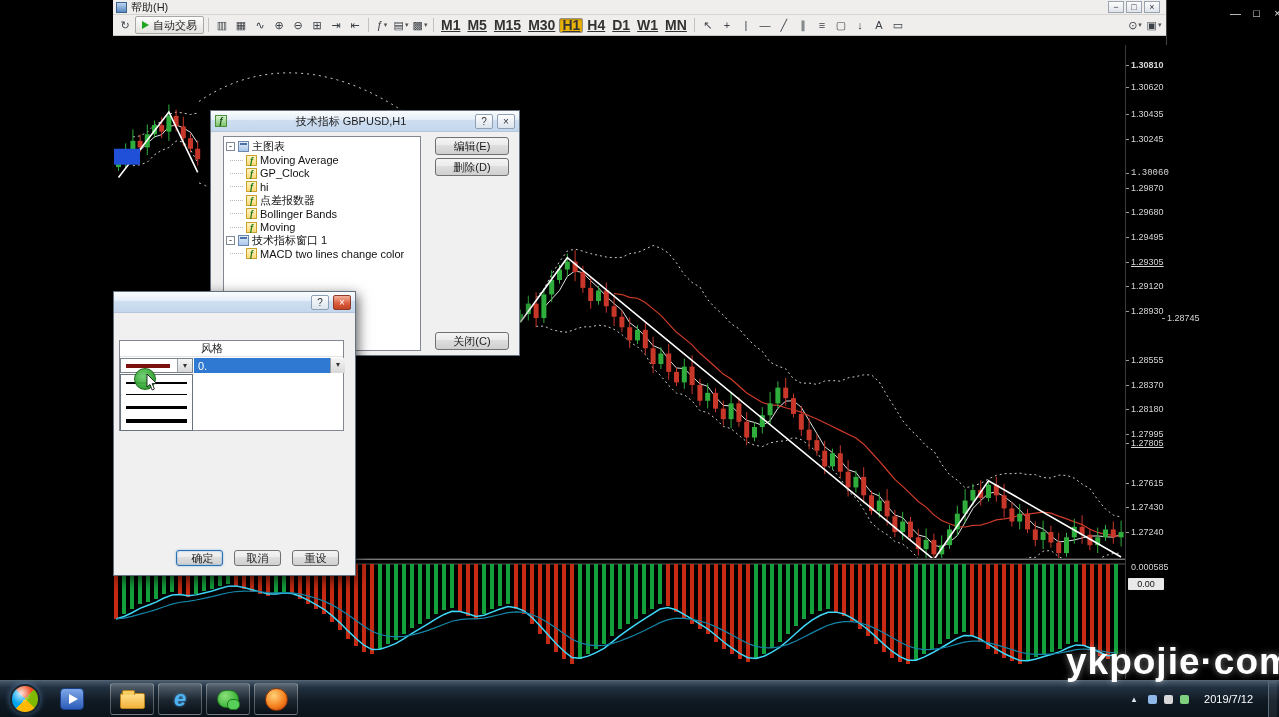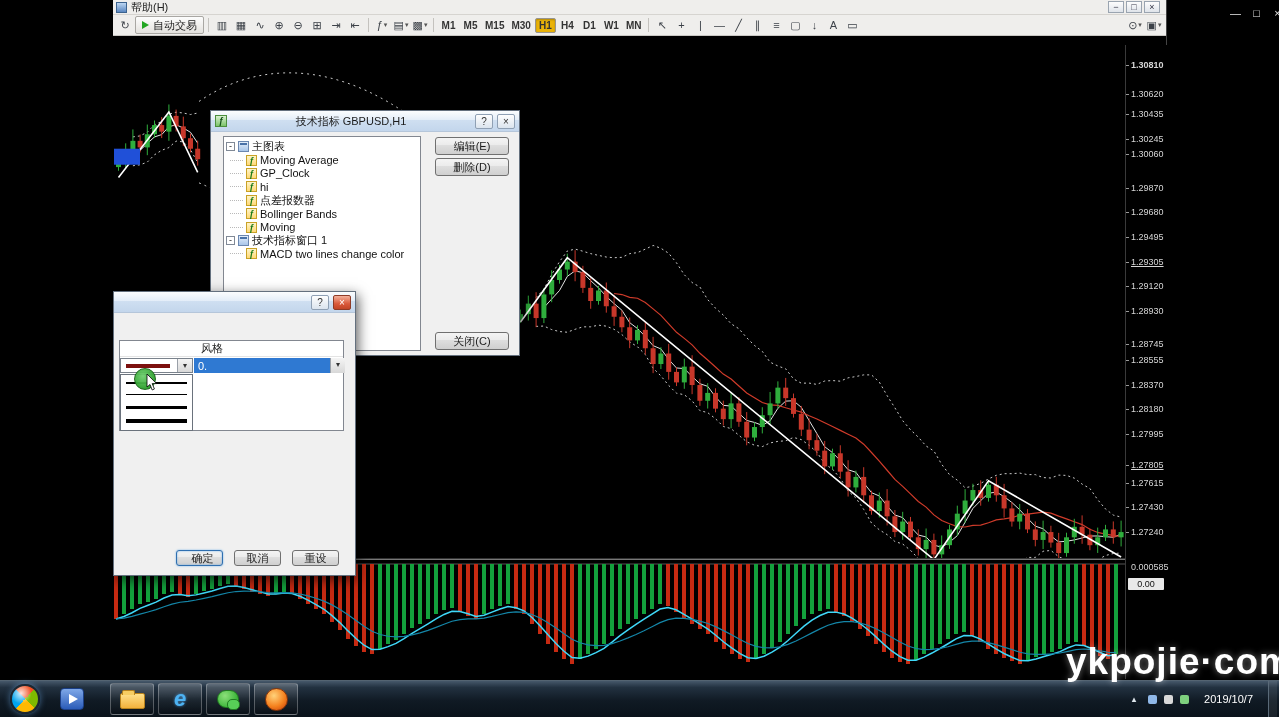--- a/index.html
+++ b/index.html
@@ -23,21 +23,21 @@
   #toolbar{height:21px;background:#efeeec;border-bottom:1px solid #c9c7c3;display:flex;align-items:center;
     padding:0 3px;gap:1px;}
   .tb-icon{width:18px;height:17px;display:inline-flex;align-items:center;justify-content:center;
     color:#3c4148;font-size:11px;border:1px solid transparent;border-radius:2px;position:relative;}
   .tb-icon .caret{font-size:7px;color:#555;margin-left:1px;}
   .tb-sep{width:1px;height:14px;background:#c4c2be;margin:0 3px;flex:none;}
   #autotrade-btn{display:inline-flex;align-items:center;gap:4px;height:17px;padding:8px 6px;font-size:11px;color:#222;
     border:1px solid #a9a7a3;border-radius:2px;background:linear-gradient(#fdfdfd,#e4e2de);}
   .play-tri{width:0;height:0;border-left:7px solid #22a622;border-top:4px solid transparent;border-bottom:4px solid transparent;}
   .tf-btn{min-width:21px;height:15px;padding:0 2px;display:inline-flex;align-items:center;justify-content:center;
-    font-size:10px;font-weight:bold;color:#333;border:1px solid transparent;border-radius:2px;}
+    font-size:14px;font-weight:bold;color:#333;border:1px solid transparent;border-radius:2px;text-decoration:underline;}
   .tf-btn.active{background:#eab308;border-color:#97948f;box-shadow:inset 0 1px 2px rgba(0,0,0,.25);}
   .tb-spacer{flex:1;}
 
   
   #chart-area{position:absolute;left:0;top:45px;width:1012px;height:634px;background:#000;}
   #main-svg{position:absolute;left:0;top:0;}
   #macd-svg{position:absolute;left:0;top:517px;}
   #pane-sep{position:absolute;left:0;top:558px;width:1054px;height:2px;background:#777;border-top:1px solid #333;}
   #axis{position:absolute;left:1012px;top:45px;width:42px;height:634px;background:#000;border-left:1px solid #3a3a3a;}
   .pxlabel{position:absolute;left:5px;transform:translateY(-50%);font-size:9px;color:#d6d6d6;letter-spacing:0;}
@@ -529,36 +529,36 @@
         <rect x="985" y="2" width="4" height="92" fill="#c62a12"></rect>
         <rect x="993" y="2" width="4" height="95" fill="#c62a12"></rect>
         <rect x="1001" y="2" width="4" height="90" fill="#13a03c"></rect>
         <polyline points="3,57.00000000000001 11,54.5 19,50.75000000000001 27,46.375 35,43.1875 43,40.09375 51,36.046875 59,33.0234375 67,32.51171875 75,33.755859375 83,32.8779296875 91,30.938964843750004 99,28.969482421875 107,26.4847412109375 115,24.24237060546875 123,24.121185302734375 131,25.560592651367188 139,27.780296325683594 147,29.8901481628418 155,31.9450740814209 163,31.972537040710446 171,30.986268520355225 179,31.493134260177612 187,34.246567130088806 195,38.1232835650444 203,42.56164178252221 211,47.2808208912611 219,53.64041044563055 227,60.82020522281528 235,68.91010261140764 243,76.45505130570382 251,83.22752565285192 259,87.61376282642597 267,87.30688141321299 275,84.65344070660649 283,81.32672035330324 291,76.66336017665162 299,71.33168008832583 307,66.66584004416292 315,61.83292002208146 323,56.91646001104073 331,52.45823000552036 339,49.22911500276018 347,49.61455750138009 355,51.807278750690045 363,54.40363937534502 371,53.20181968767251 379,50.10090984383626 387,47.050454921918124 395,44.525227460959066 403,45.76261373047953 411,48.88130686523977 419,55.440653432619875 427,63.720326716309934 435,72.86016335815498 443,81.43008167907747 451,89.21504083953874 459,95.60752041976936 467,96.30376020988469 475,94.15188010494234 483,90.57594005247117 491,86.28797002623558 499,80.14398501311778 507,73.5719925065589 515,67.78599625327945 523,62.39299812663973 531,57.19649906331987 539,52.09824953165993 547,47.049124765829966 555,45.524562382914986 563,47.76228119145749 571,52.381140595728745 579,57.19057029786437 587,62.095285148932184 595,67.0476425744661 603,73.52382128723305 611,80.26191064361652 619,86.13095532180826 627,91.56547766090412 635,95.78273883045206 643,96.39136941522604 651,94.19568470761301 659,90.09784235380651 667,85.04892117690326 675,78.52446058845163 683,71.26223029422582 691,64.13111514711292 699,58.065557573556454 707,53.53277878677822 715,50.26638939338911 723,50.13319469669455 731,52.06659734834727 739,56.033298674173636 747,61.516649337086825 755,67.75832466854341 763,74.87916233427171 771,82.43958116713586 779,89.21979058356793 787,94.60989529178396 795,98.30494764589199 803,98.15247382294598 811,95.076236911473 819,91.03811845573651 827,86.51905922786825 835,81.75952961393413 843,76.87976480696706 851,73.43988240348354 859,73.71994120174176 867,76.85997060087088 875,81.92998530043545 883,86.96499265021772 891,91.48249632510887 899,95.24124816255444 907,98.62062408127721 915,98.8103120406386 923,96.90515602031931 931,94.45257801015964 939,92.22628900507983 947,89.61314450253992 955,85.80657225126996 963,82.90328612563498 971,83.4516430628175 979,86.72582153140876 987,90.36291076570437 995,93.68145538285218 1003,92.8407276914261" fill="none" stroke="#3fd8f8" stroke-width="1.5"></polyline>
         <polyline points="3,57.00000000000001 11,56.090909090909086 19,54.43801652892562 27,52.17655897821187 35,49.96263916399153 43,47.60579567962944 51,44.76837828333318 59,42.08321859545442 67,40.249906123553615 75,39.29537773745296 83,37.96894542155242 91,36.33822807217925 99,34.64036842269211 107,32.70575598220263 115,30.75925489452943 123,29.53029945916044 131,29.07024501204036 139,29.239291373487568 147,29.741238396489827 155,30.515558688037128 163,30.785457108394013 171,30.642646725049648 179,30.889438229586073 187,32.00044946057042 195,33.81854955864853 203,36.215176911621526 211,39.08514474587216 219,42.88784570116813 227,47.45369193731938 235,52.82574794871586 243,58.49379377622207 251,64.22219490781805 259,69.2727049245784 267,72.49584948374597 275,74.2238768503376 283,74.91044469573077 291,74.38127293287063 299,72.85740512689415 307,70.88333146745886 315,68.35908938246632 323,65.38470949474518 331,62.22385322297333 339,59.27406172788727 347,57.58786868645322 355,56.93552892527991 363,56.94725093886538 371,56.04775076816259 379,54.402705173951205 387,52.5113042332328 395,50.60015800900865 403,49.94558382555253 411,50.31911403908844 419,52.44291148652691 427,55.99874576170384 435,60.726246532303136 443,66.04874716279348 451,71.6762476786492 459,77.18965719162208 467,80.79153770223624 475,82.82943993819327 483,83.5877235857945 491,83.2990465701955 499,81.60831083015995 507,78.95225431558542 515,75.87002625820625 523,72.43911239307785 531,68.72291013979097 539,64.77329011437442 547,60.632691911760894 555,57.60856610962255 563,56.22519045332754 571,56.3660649163589 579,57.3904167497482 587,59.13761370433943 595,61.47622939445954 603,64.84418768637599 611,68.87251719794399 619,73.07751407104509 627,77.4270569672187 635,81.5312284277244 643,84.34373234995633 651,85.73578101360063 659,85.7838208293096 667,84.7322170421624 675,82.41726848904197 683,79.06867421830707 691,75.0561879967967 699,70.86415381556094 707,66.88885312182259 715,63.27269800876394 723,60.85948018898868 731,59.61230197280892 739,59.6827925232073 747,61.01319388262415 755,63.37443135851066 763,66.760898384236 771,70.98618958710217 779,75.53415511671996 787,79.98249055004361 795,83.98567408639931 803,86.53373334341762 811,87.52760000825079 819,87.43167273402337 827,86.44409587329184 835,84.72698753269333 843,82.41298979947636 851,80.15608256320795 859,79.03679482444285 867,79.21192303818052 875,80.6279370312386 883,82.69558484374068 891,85.114569417606 899,87.63919315985946 907,90.25024894897592 915,91.84111277643484 923,92.41545590799214 931,92.33991847017539 939,91.91447874832531 947,91.02093715772071 955,89.38076676540784 963,87.67517280806096 971,87.0069595702317 979,87.55114873928048 987,88.7236671503204 995,90.22845494117124 1003,90.55055404277647" fill="none" stroke="#1486a8" stroke-width="1.2"></polyline>
       </svg>
   </div>
   <div id="pane-sep"></div>
   <div id="axis">
       <div class="pxlabel" style="top: 20px; font-weight: bold;">1.30810<i></i></div>
-      <div class="pxlabel" style="top: 49px;">1.30620<i></i></div>
+      <div class="pxlabel" style="top: 42px;">1.30620<i></i></div>
       <div class="pxlabel" style="top: 69.16px;">1.30435<i></i></div>
       <div class="pxlabel" style="top: 93.74px;">1.30245<i></i></div>
-      <div class="pxlabel" style="top: 109px;">1.30060<i></i></div>
+      <div class="pxlabel" style="top: 128px; font-family: Liberation Mono, monospace;">1.30060<i></i></div>
       <div class="pxlabel" style="top: 142.9px;">1.29870<i></i></div>
       <div class="pxlabel" style="top: 167.48px;">1.29680<i></i></div>
       <div class="pxlabel" style="top: 192.06px;">1.29495<i></i></div>
       <div class="pxlabel" style="top: 216.64px; text-decoration: underline;">1.29305<i></i></div>
       <div class="pxlabel" style="top: 241.22px;">1.29120<i></i></div>
       <div class="pxlabel" style="top: 265.8px;">1.28930<i></i></div>
-      <div class="pxlabel" style="top: 299px;">1.28745<i></i></div>
+      <div class="pxlabel" style="top: 273px; margin-left: 36px;">1.28745<i></i></div>
       <div class="pxlabel" style="top: 314.96px;">1.28555<i></i></div>
       <div class="pxlabel" style="top: 339.54px;">1.28370<i></i></div>
       <div class="pxlabel" style="top: 364.12px;">1.28180<i></i></div>
       <div class="pxlabel" style="top: 388.7px;">1.27995<i></i></div>
-      <div class="pxlabel" style="top: 420px; text-decoration: underline;">1.27805<i></i></div>
+      <div class="pxlabel" style="top: 398px; text-decoration: underline;">1.27805<i></i></div>
       <div class="pxlabel" style="top: 437.86px;">1.27615<i></i></div>
       <div class="pxlabel" style="top: 462.44px;">1.27430<i></i></div>
       <div class="pxlabel" style="top: 487.02px;">1.27240<i></i></div>
       <div class="pxlabel" style="top: 522px;">0.000585</div>
       <div id="macd-cur" style="top: 533px;">0.00</div>
     </div>
 </div>
 
 <div class="dlg" id="dlg-ind">
   <div class="dlg-title">
@@ -681,16 +681,16 @@
     <span class="icon-wechat"></span>
   </div>
   <div class="tb-app">
     <span class="icon-browser"></span>
   </div>
   <div id="tray">
     <span class="up">▴</span>
     <span class="tray-ico" style="background:#8fb8e8"></span>
     <span class="tray-ico" style="background:#d8d8d8"></span>
     <span class="tray-ico" style="background:#7ed07e"></span>
-    <span id="tray-date">2019/10/7</span>
+    <span id="tray-date">2019/7/12</span>
     <span id="show-desktop"></span>
   </div>
 </div>
 
 </body></html>

